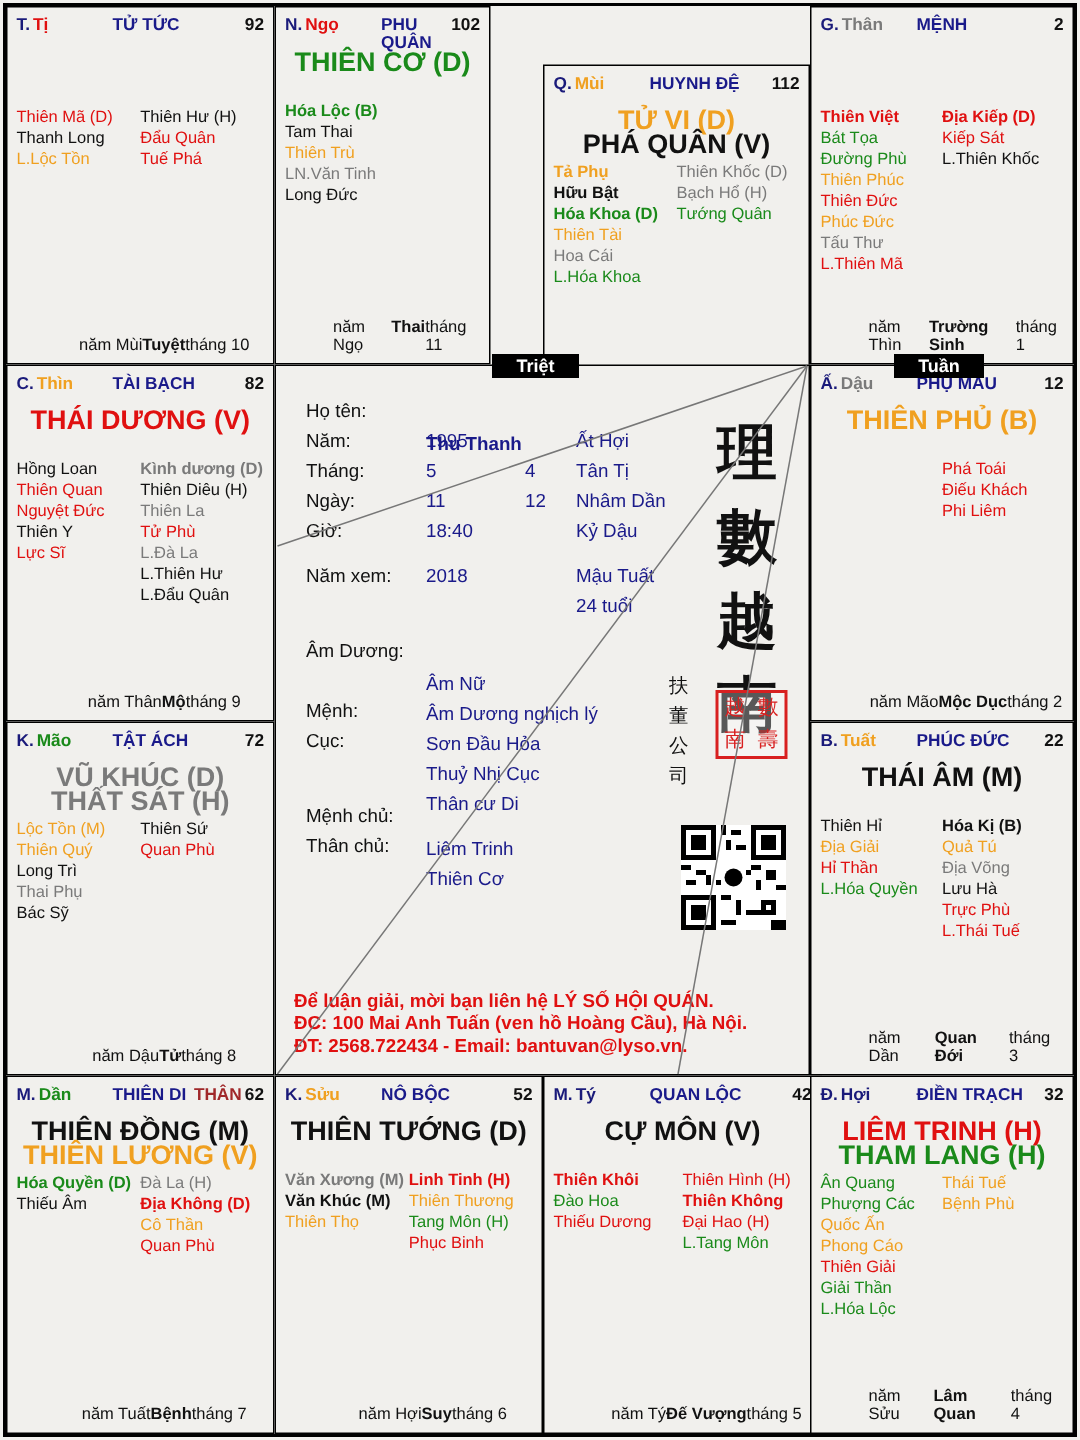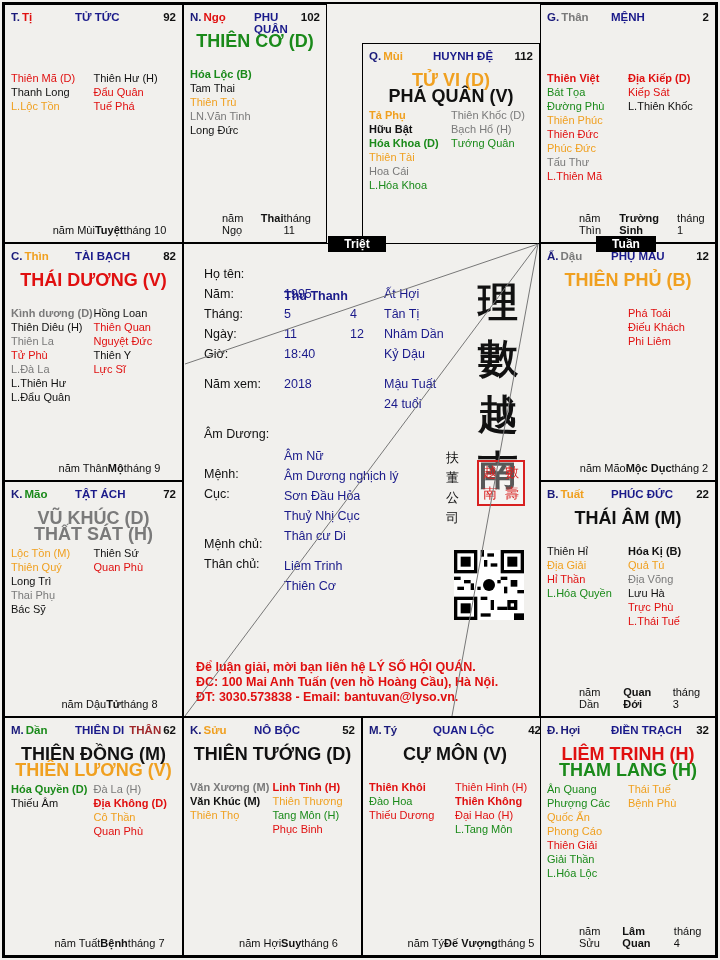--- a/index.html
+++ b/index.html
@@ -167,34 +167,34 @@
         <div class="hdr">
           <span class="can"><span>C.</span><span class="br" style="color:#f0a020">Thìn</span></span>
           <span class="pal">TÀI BẠCH</span>
           <span class="age">82</span>
         </div>
         <div style="height:0px"></div>
         <div class="major red" style="">THÁI DƯƠNG (V)</div>
         <div style="height:14px"></div>
         <div class="minor">
           <div class="col">
+            <div class="blk">Hồng Loan</div>
+            <div class="red">Thiên Quan</div>
+            <div class="red">Nguyệt Đức</div>
+            <div class="blk">Thiên Y</div>
+            <div class="red">Lực Sĩ</div>
+          </div>
+          <div class="col">
             <div class="gry b">Kình dương (D)</div>
             <div class="blk">Thiên Diêu (H)</div>
             <div class="gry">Thiên La</div>
             <div class="red">Tử Phù</div>
             <div class="gry">L.Đà La</div>
             <div class="blk">L.Thiên Hư</div>
             <div class="blk">L.Đẩu Quân</div>
-          </div>
-          <div class="col">
-            <div class="blk">Hồng Loan</div>
-            <div class="red">Thiên Quan</div>
-            <div class="red">Nguyệt Đức</div>
-            <div class="blk">Thiên Y</div>
-            <div class="red">Lực Sĩ</div>
           </div>
         </div>
         <div class="ftr">
           <span>năm Thân</span>
           <span class="stage">Mộ</span>
           <span>tháng 9</span>
         </div>
       </div>
     </div>
   <div class="cell" style="left:536px;top:239px;width:176px;height:238px;">
@@ -536,21 +536,21 @@
           <rect x="18" y="19" width="3" height="2"></rect>
           <rect x="7" y="11" width="1" height="1"></rect>
           <rect x="13" y="9" width="1" height="1"></rect>
         <circle cx="10.5" cy="10.5" r="1.8"></circle>
       </g>
     </svg>
 
     <div class="contact">
       <div>Để luận giải, mời bạn liên hệ LÝ SỐ HỘI QUÁN.</div>
       <div>ĐC: 100 Mai Anh Tuấn (ven hồ Hoàng Cầu), Hà Nội.</div>
-      <div>ĐT: 3030.573838 - Email: bantuvan@lyso.vn.</div>
+      <div>ĐT: 2568.722434 - Email: bantuvan@lyso.vn.</div>
     </div>
   </div>
 
   <svg class="lines" width="716" height="956">
     <line x1="534" y1="240" x2="181" y2="360" stroke="#777" stroke-width="1"></line>
     <line x1="534" y1="240" x2="181" y2="712" stroke="#777" stroke-width="1"></line>
     <line x1="534" y1="240" x2="448" y2="712" stroke="#777" stroke-width="1"></line>
   </svg>
 
   <div class="tag" style="left:324px;top:232px;width:58px;">Triệt</div>

